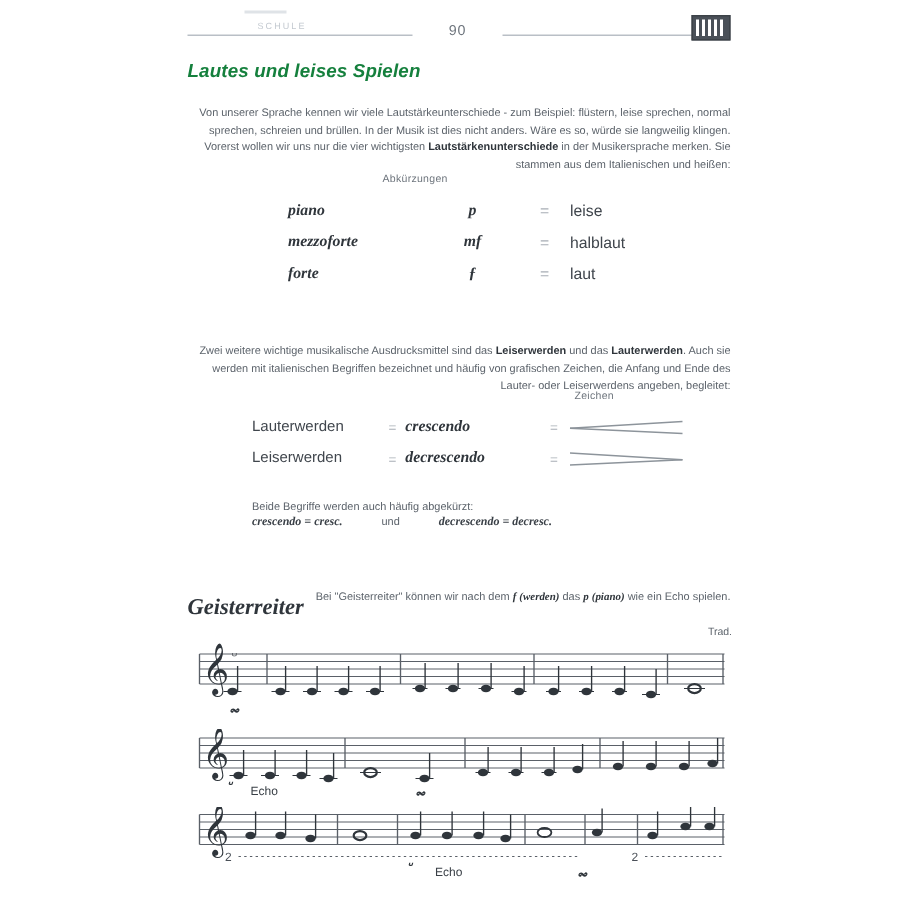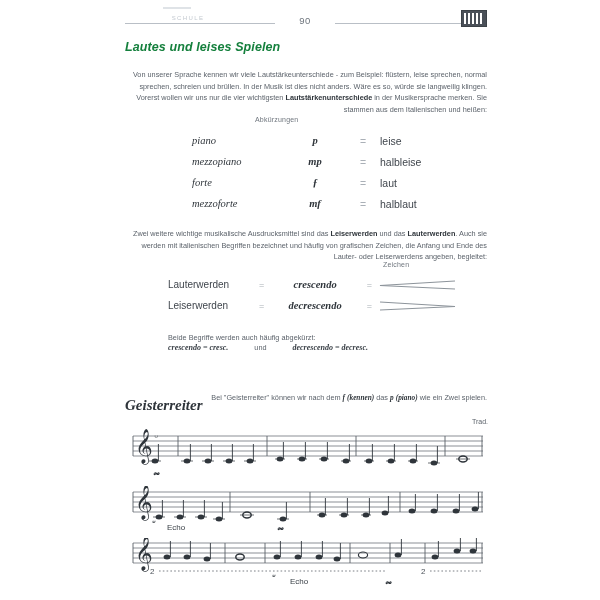--- a/index.html
+++ b/index.html
@@ -139,21 +139,21 @@
   #abk-table td {
     padding: 0;
     height: 21px;
     vertical-align: middle;
     font-size: 10.5px;
   }
   .col-term {
     width: 92px;
     font-family: "Liberation Serif", serif;
     font-style: italic;
-    font-weight: normal;
+    font-weight: bold;
     color: #2f353b;
     font-size: 11px;
   }
   .col-abbr {
     width: 62px;
     text-align: center;
     font-family: "Liberation Serif", serif;
     font-style: italic;
     font-weight: bold;
     color: #2f353b;
@@ -198,21 +198,20 @@
     color: #aab0b7;
     font-size: 9px;
   }
   .cz-term {
     width: 105px;
     font-family: "Liberation Serif", serif;
     font-style: italic;
     font-weight: bold;
     font-size: 10.5px;
     color: #2f353b;
-    text-align: center;
   }
   .cz-eq2 {
     width: 24px;
     text-align: center;
     color: #aab0b7;
     font-size: 9px;
   }
   .cz-sym { width: 80px; }
 
   .hairpin { display: block; }
@@ -354,36 +353,30 @@
 
   <table id="abk-table">
     <tbody>
       <tr>
         <td class="col-term">piano</td>
         <td class="col-abbr">p</td>
         <td class="col-eq">=</td>
         <td class="col-mean">leise</td>
       </tr>
       <tr>
-        <td class="col-term">mezzopiano</td>
-        <td class="col-abbr">mp</td>
+        <td class="col-term">mezzoforte</td>
+        <td class="col-abbr">mf</td>
         <td class="col-eq">=</td>
-        <td class="col-mean">halbleise</td>
+        <td class="col-mean">halblaut</td>
       </tr>
       <tr>
         <td class="col-term">forte</td>
         <td class="col-abbr">ƒ</td>
         <td class="col-eq">=</td>
         <td class="col-mean">laut</td>
-      </tr>
-      <tr>
-        <td class="col-term">mezzoforte</td>
-        <td class="col-abbr">mf</td>
-        <td class="col-eq">=</td>
-        <td class="col-mean">halblaut</td>
       </tr>
     </tbody>
   </table>
 
   <p class="para p2">
     <span>Zwei weitere wichtige musikalische Ausdrucksmittel sind das </span><b>Leiserwerden</b><span> und das </span><b>Lauterwerden</b><span>. Auch sie werden mit italienischen Begriffen bezeichnet und häufig von grafischen Zeichen, die Anfang und Ende des Lauter- oder Leiserwerdens angeben, begleitet:</span>
   </p>
 
   <div class="tbl-caption" id="zeichen-caption">Zeichen</div>
 
@@ -416,22 +409,22 @@
     </tbody>
   </table>
 
   <div class="note" id="note1">Beide Begriffe werden auch häufig abgekürzt:</div>
   <div class="note" id="note2">
     <span>crescendo = cresc.</span><span class="gap"></span><span class="und">und</span><span class="gap"></span><span>decrescendo = decresc.</span>
   </div>
 
   <p class="para p3">
     <span>Bei "Geisterreiter" können wir nach dem </span><b class="ital">f</b>
-    <b class="ital">(kennen)</b><span> das </span><b class="ital">p</b>
-    <b class="ital">(piano)</b><span> wie ein Zwei spielen.</span>
+    <b class="ital">(werden)</b><span> das </span><b class="ital">p</b>
+    <b class="ital">(piano)</b><span> wie ein Echo spielen.</span>
   </p>
 
   <h2 class="song">Geisterreiter</h2>
   <div class="trad">Trad.</div>
 
 
   <svg class="staff-svg" id="staff1" width="362" height="56" viewBox="0 0 362 56">
     <g stroke="#5a6068" stroke-width="0.7">
       <line x1="8" y1="8" x2="358" y2="8"></line>
       <line x1="8" y1="13" x2="358" y2="13"></line>

